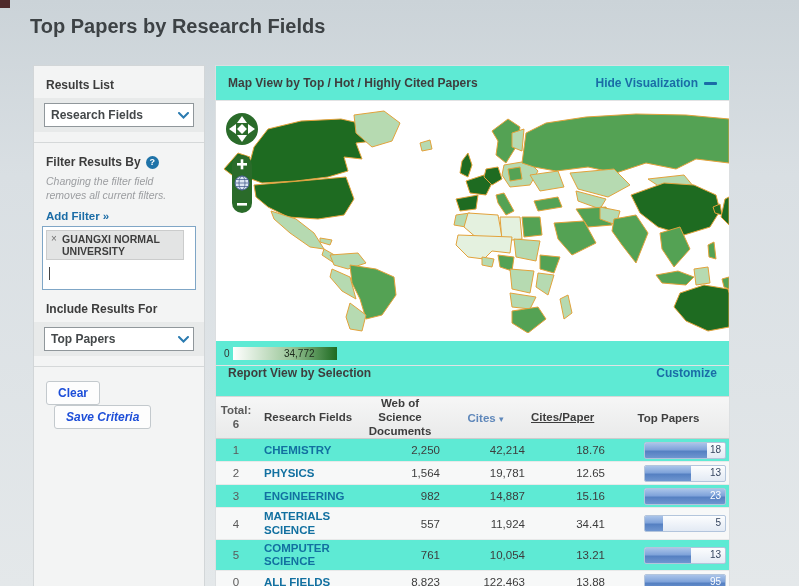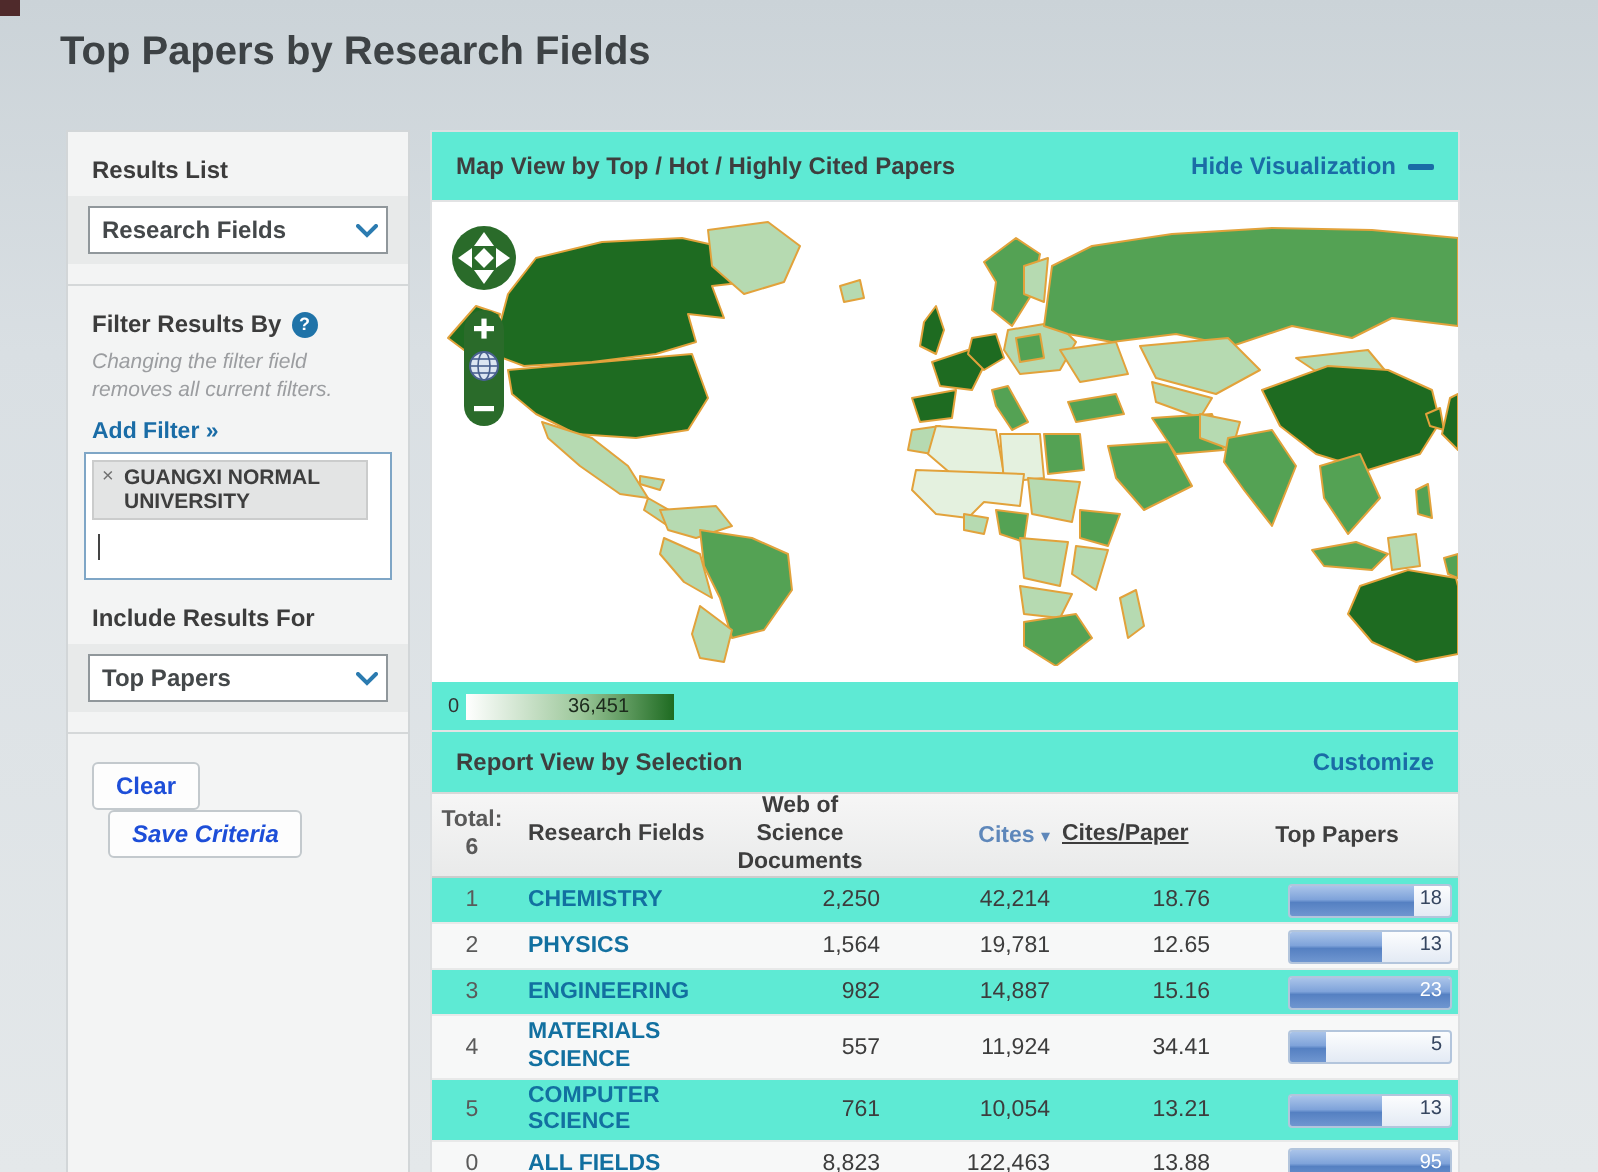--- a/index.html
+++ b/index.html
@@ -69,21 +69,21 @@
 
   .map-controls{position:absolute;left:8px;top:10px;}
   .legend-row{height:24px;display:flex;align-items:center;padding-left:8px;gap:3px;}
   .legend-min{font-size:10px;color:#333;}
   .legend-bar{
     position:relative;width:104px;height:13px;
     background:linear-gradient(90deg,#ffffff 0%,#9cc79a 55%,#1e6b21 100%);
   }
   .legend-max{position:absolute;right:22px;top:1px;font-size:10px;color:#1c2a1c;}
 
-  .report-header{height:30px;display:flex;align-items:center;justify-content:space-between;padding:0 12px;}
+  .report-header{height:30px;display:flex;justify-content:space-between;padding:0 12px;}
   .report-title{font-size:12px;font-weight:bold;color:#3e3e3e;}
   .customize{color:#1a6ca6;font-size:12px;font-weight:bold;text-decoration:none;cursor:pointer;}
 
   
   .thead{
     display:flex;align-items:center;min-height:34px;
     background:linear-gradient(180deg,#f6f6f6,#e9eaea);
     border-top:1px solid #d8d8d8;border-bottom:1px solid #cccccc;
     font-size:11.5px;font-weight:bold;color:#3f3f3f;
   }
@@ -262,41 +262,41 @@
           <line x1="12" y1="75.5" x2="24" y2="75.5" stroke="#49618f" stroke-width="0.8"></line>
         </g>
         <rect x="13" y="92" width="10" height="2.6" fill="#ffffff"></rect>
       </svg>
     </div>
   </div>
 
   <div class="legend-row">
     <span class="legend-min">0</span>
     <span class="legend-bar">
-      <span class="legend-max">36,451</span>
+      <span class="legend-max">34,772</span>
     </span>
   </div>
   <div class="h-divider"></div>
 
   <div class="report-header">
     <span class="report-title">Report View by Selection</span>
     <a class="customize">Customize</a>
   </div>
 
   <div class="thead">
     <div class="c-rank th-center">
       <div>Total:</div>
       <div>6</div>
     </div>
     <div class="c-field th-field">Research Fields</div>
     <div class="c-docs th-center th-sortable">
       <div>Web of Science</div>
       <div>Documents</div>
     </div>
-    <div class="c-cites th-cites" style="text-align:right;">
+    <div class="c-cites th-cites" style="text-align:center;">
       <span>Cites</span>
       <span class="sort-arrow">▾</span>
     </div>
     <div class="c-cpp th-center th-sortable" style="text-align:left;text-decoration:underline;">Cites/Paper</div>
     <div class="c-bartxt th-sortable" style="justify-content:center;color:#3f3f3f;">Top Papers</div>
   </div>
 
   <div id="table-body">
       <div class="trow row-pad">
         <div class="c-rank">1</div>

